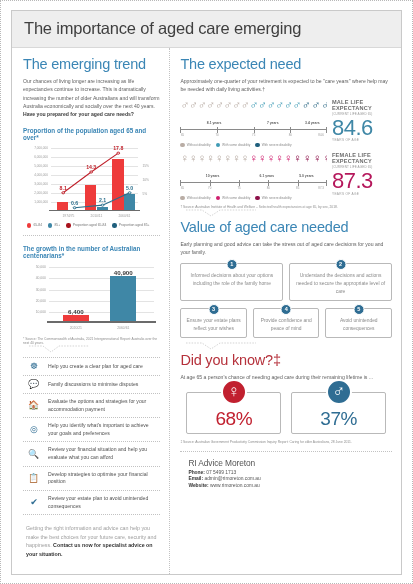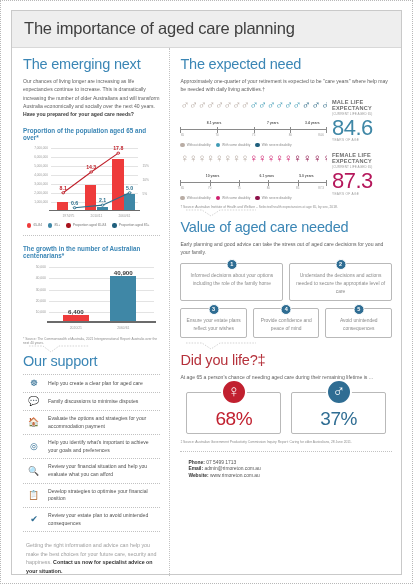--- a/index.html
+++ b/index.html
@@ -181,28 +181,28 @@
   .zig { height: 7px; position: relative; }
   .zig svg { position: absolute; left: 6px; top: -1px; }
 </style>
 </head>
 <body>
 
 <div class="page">
   <div class="frame">
 
     <div class="titlebar">
-      <h1>The importance of aged care planning</h1>
+      <h1>The importance of aged care emerging</h1>
     </div>
 
     <div class="cols">
 
       <div class="colL">
 
-        <h2 class="sect">The emerging next</h2>
+        <h2 class="sect">The emerging trend</h2>
         <p class="body"><span>Our chances of living longer are increasing as life expectancies continue to increase. This is dramatically increasing the number of older Australians and will transform Australia economically and socially over the next 40 years. </span><b>Have you prepared for your aged care needs?</b></p>
 
         <h3 class="chart-title">Proportion of the population aged 65 and over*</h3>
 
         <div class="chart1">
           <div class="axisY">
             <span style="top:2%">7,000,000</span>
             <span style="top:16%">6,000,000</span>
             <span style="top:30%">5,000,000</span>
             <span style="top:44%">4,000,000</span>
@@ -311,21 +311,20 @@
         </div>
 
         <div class="srcnote">* Source: The Commonwealth of Australia, 2021 Intergenerational Report: Australia over the next 40 years.</div>
 
         <div class="zig">
           <svg width="60" height="8" viewBox="0 0 60 8">
               <polyline points="0,1 14,1 22,7 30,1 60,1" fill="none" stroke="#c2c2c2" stroke-width="0.7" stroke-dasharray="1.5,1.3"></polyline>
             </svg>
         </div>
 
-        <h2 class="sect">Our support</h2>
 
         <div class="supp-list">
           <div class="supp-row">
             <span class="supp-ico">☸</span>
             <span class="supp-txt">Help you create a clear plan for aged care</span>
           </div>
           <div class="supp-row">
             <span class="supp-ico">💬</span>
             <span class="supp-txt">Family discussions to minimise disputes</span>
           </div>
@@ -534,37 +533,38 @@
             <span>Avoid unintended consequences</span>
           </div>
         </div>
 
         <div class="zig" style="margin-top:5px">
           <svg width="70" height="8" viewBox="0 0 70 8">
               <polyline points="0,1 16,1 25,7 34,1 70,1" fill="none" stroke="#c2c2c2" stroke-width="0.7" stroke-dasharray="1.5,1.3"></polyline>
             </svg>
         </div>
 
-        <h2 class="sect red" style="margin-top:2px">Did you life?‡</h2>
+        <h2 class="sect red" style="margin-top:2px">Did you know?‡</h2>
         <p class="body">At age 65 a person's chance of needing aged care during their remaining lifetime is ...</p>
 
         <div class="dyk-wrap">
           <div class="dyk-card">
             <div class="dyk-sym f">♀</div>
             <div class="dyk-box f">68%</div>
           </div>
           <div class="dyk-card">
             <div class="dyk-sym m">♂</div>
             <div class="dyk-box m">37%</div>
           </div>
         </div>
 
         <div class="srcnote" style="margin-top:6px">‡ Source: Australian Government Productivity Commission Inquiry Report: Caring for older Australians, 28 June 2011.</div>
 
         <div class="contact">
+          <div class="cname">RI Advice Moreton</div>
           <div class="crow"><b>Phone:</b> <span>07 5499 1713</span></div>
           <div class="crow"><b>Email:</b> <span>admin@rimoreton.com.au</span></div>
           <div class="crow"><b>Website:</b> <span>www.rimoreton.com.au</span></div>
         </div>
 
       </div>
     </div>
   </div>
 </div>
 

